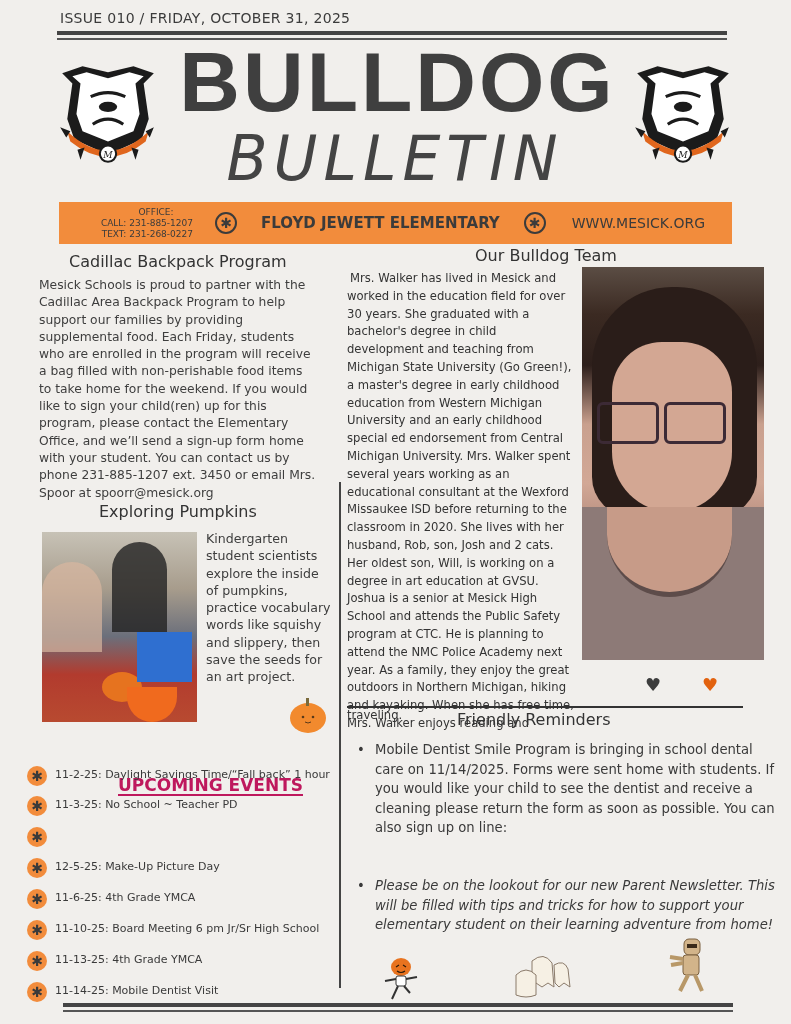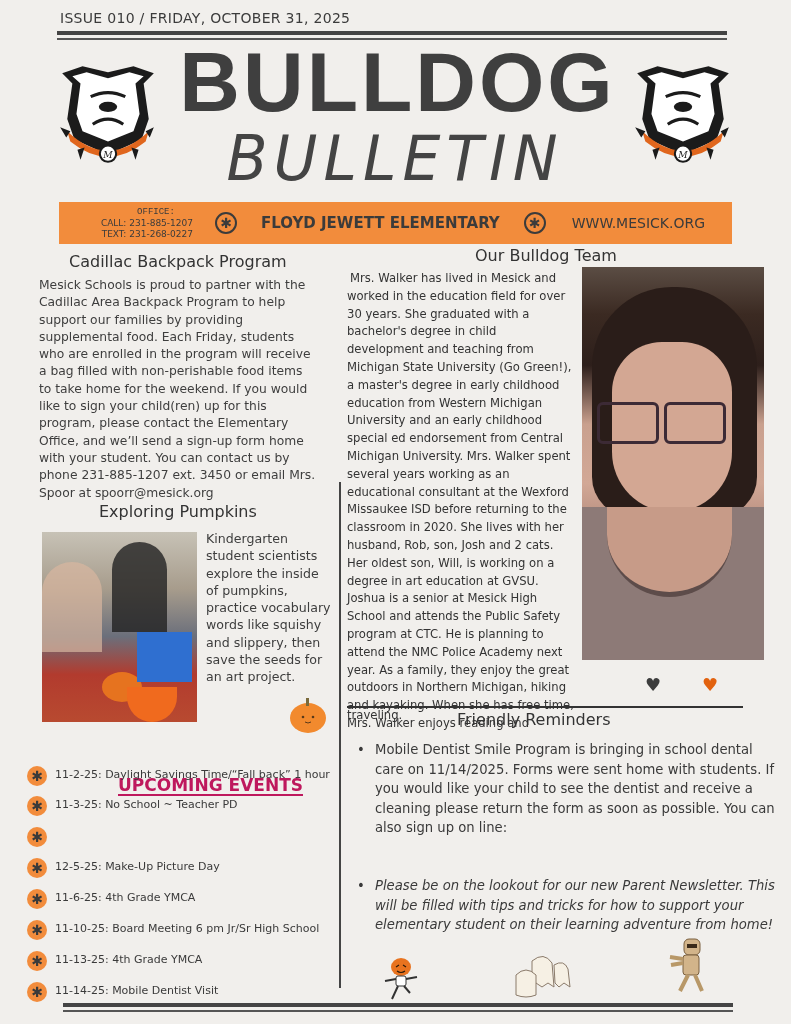--- a/index.html
+++ b/index.html
@@ -28,21 +28,21 @@
     transform: scaleY(1.05);
   }
   .logo { width: 112px; height: 112px; }
 
   
   .banner {
     left: 59px; top: 202px; width: 673px; height: 42px; background: #f28c3c;
     display: flex; align-items: center;
   }
   .banner .office { width: 140px; text-align: right; font-size: 9px; line-height: 11px; color: #3b3b3b; padding-right: 6px; }
-  .banner .office .center { text-align: center; padding-left: 60px; font-family: Liberation Mono, monospace; }
+  .banner .office .center { text-align: center; padding-left: 60px; }
   .banner .star-circ {
     width: 22px; height: 22px; border: 2px solid #3b3b3b; border-radius: 50%;
     display: flex; align-items: center; justify-content: center; font-size: 14px; font-weight: bold; color: #3b3b3b;
   }
   .banner .school { font-weight: bold; font-size: 15px; color: #3b3b3b; margin: 0 24px; }
   .banner .site { font-size: 14px; color: #3b3b3b; margin-left: 26px; }
 
   
   .sec-h { font-size: 16px; color: #333; text-underline-offset: 2px; }
   .body-text { font-size: 12.3px; line-height: 17.3px; color: #3e3e3e; }

